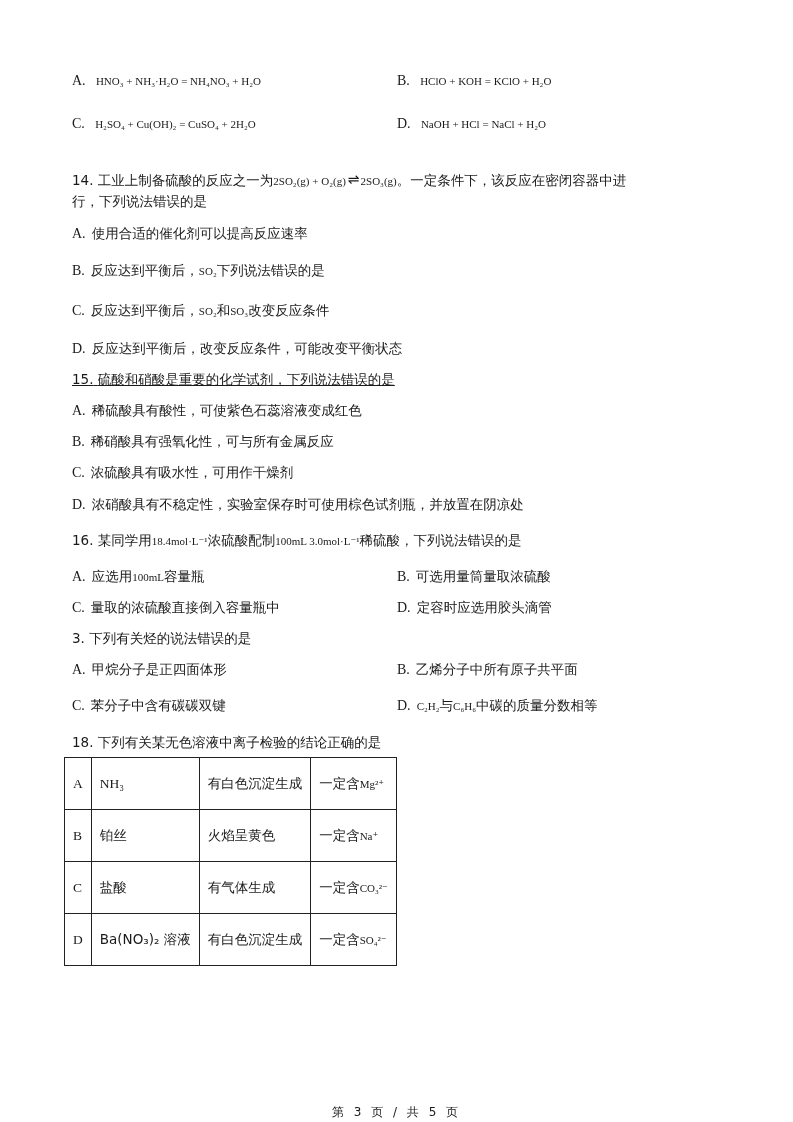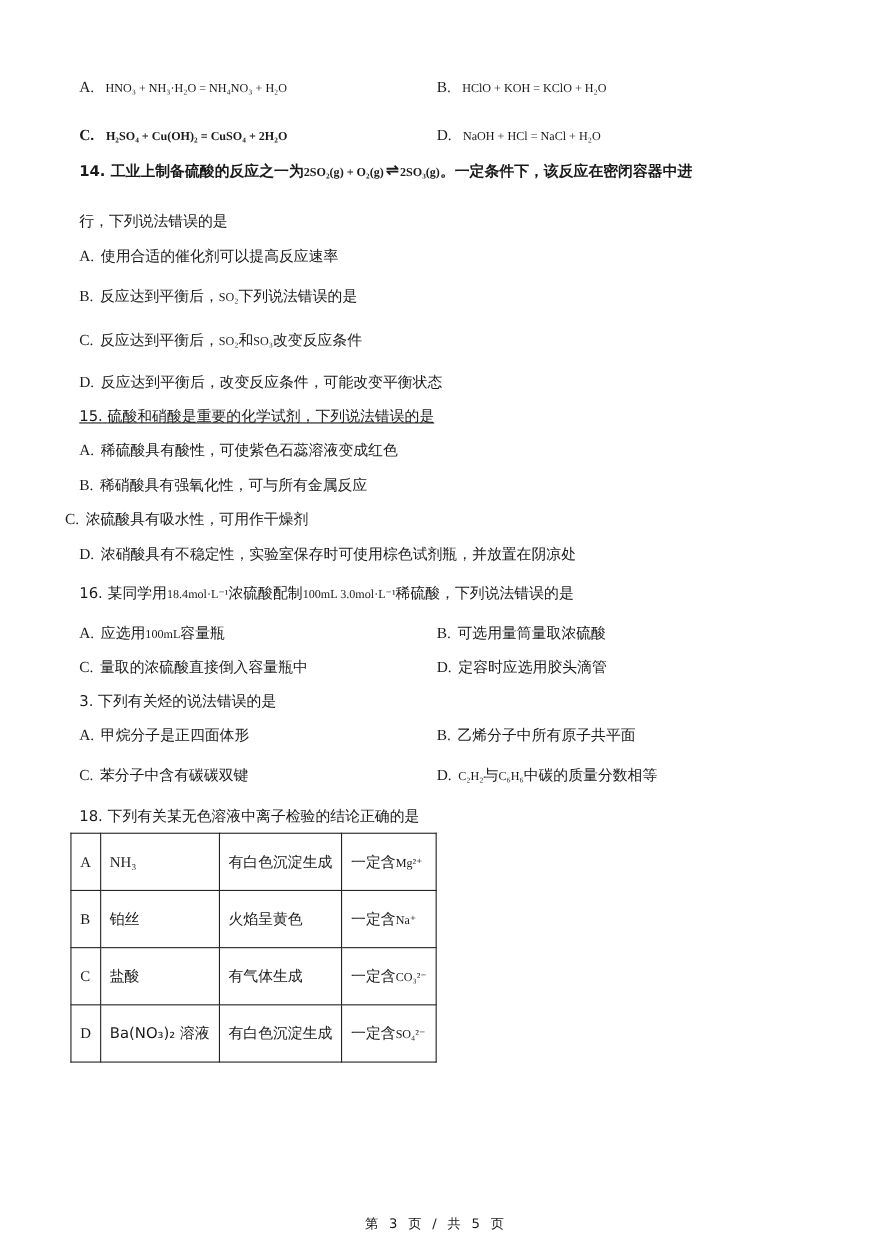--- a/index.html
+++ b/index.html
@@ -27,30 +27,30 @@
 <body>
 
 <div class="line" style="left:72px;top:70px;">
   <span class="lbl">A.</span>
   <span class="serif">HNO₃ + NH₃·H₂O = NH₄NO₃ + H₂O</span>
 </div>
 <div class="line" style="left:397px;top:70px;">
   <span class="lbl">B.</span>
   <span class="serif">HClO + KOH = KClO + H₂O</span>
 </div>
-<div class="line" style="left:72px;top:113px;font-weight:bold;">
+<div class="line" style="left:72px;top:113px;">
   <span class="lbl">C.</span>
   <span class="serif">H₂SO₄ + Cu(OH)₂ = CuSO₄ + 2H₂O</span>
 </div>
 <div class="line" style="left:397px;top:113px;">
   <span class="lbl">D.</span>
   <span class="serif">NaOH + HCl = NaCl + H₂O</span>
 </div>
 
-<div class="line" style="left:72px;top:146px;font-weight:bold;">
+<div class="line" style="left:72px;top:170px;">
   <span>14.</span>
   <span>工业上制备硫酸的反应之一为</span><span class="serif">2SO₂(g) + O₂(g)</span><span class="eq">⇌</span><span class="serif">2SO₃(g)</span><span>。一定条件下，该反应在密闭容器中进</span>
 </div>
 <div class="line" style="left:72px;top:191px;">行，下列说法错误的是</div>
 <div class="line" style="left:72px;top:223px;">
   <span class="lbl">A.</span><span>使用合适的催化剂可以提高反应速率</span>
 </div>
 <div class="line" style="left:72px;top:260px;">
   <span class="lbl">B.</span><span>反应达到平衡后，</span><span class="serif">SO₂</span><span>下列说法错误的是</span>
 </div>
@@ -64,21 +64,21 @@
 <div class="line" style="left:72px;top:369px;text-decoration:underline;">
   <span>15.</span>
   <span>硫酸和硝酸是重要的化学试剂，下列说法错误的是</span>
 </div>
 <div class="line" style="left:72px;top:400px;">
   <span class="lbl">A.</span><span>稀硫酸具有酸性，可使紫色石蕊溶液变成红色</span>
 </div>
 <div class="line" style="left:72px;top:431px;">
   <span class="lbl">B.</span><span>稀硝酸具有强氧化性，可与所有金属反应</span>
 </div>
-<div class="line" style="left:59px;top:462px;">
+<div class="line" style="left:72px;top:462px;">
   <span class="lbl">C.</span><span>浓硫酸具有吸水性，可用作干燥剂</span>
 </div>
 <div class="line" style="left:72px;top:494px;">
   <span class="lbl">D.</span><span>浓硝酸具有不稳定性，实验室保存时可使用棕色试剂瓶，并放置在阴凉处</span>
 </div>
 
 <div class="line" style="left:72px;top:530px;">
   <span>16.</span>
   <span>某同学用</span><span class="serif">18.4mol·L⁻¹</span><span>浓硫酸配制</span><span class="serif">100mL 3.0mol·L⁻¹</span><span>稀硫酸，下列说法错误的是</span>
 </div>

